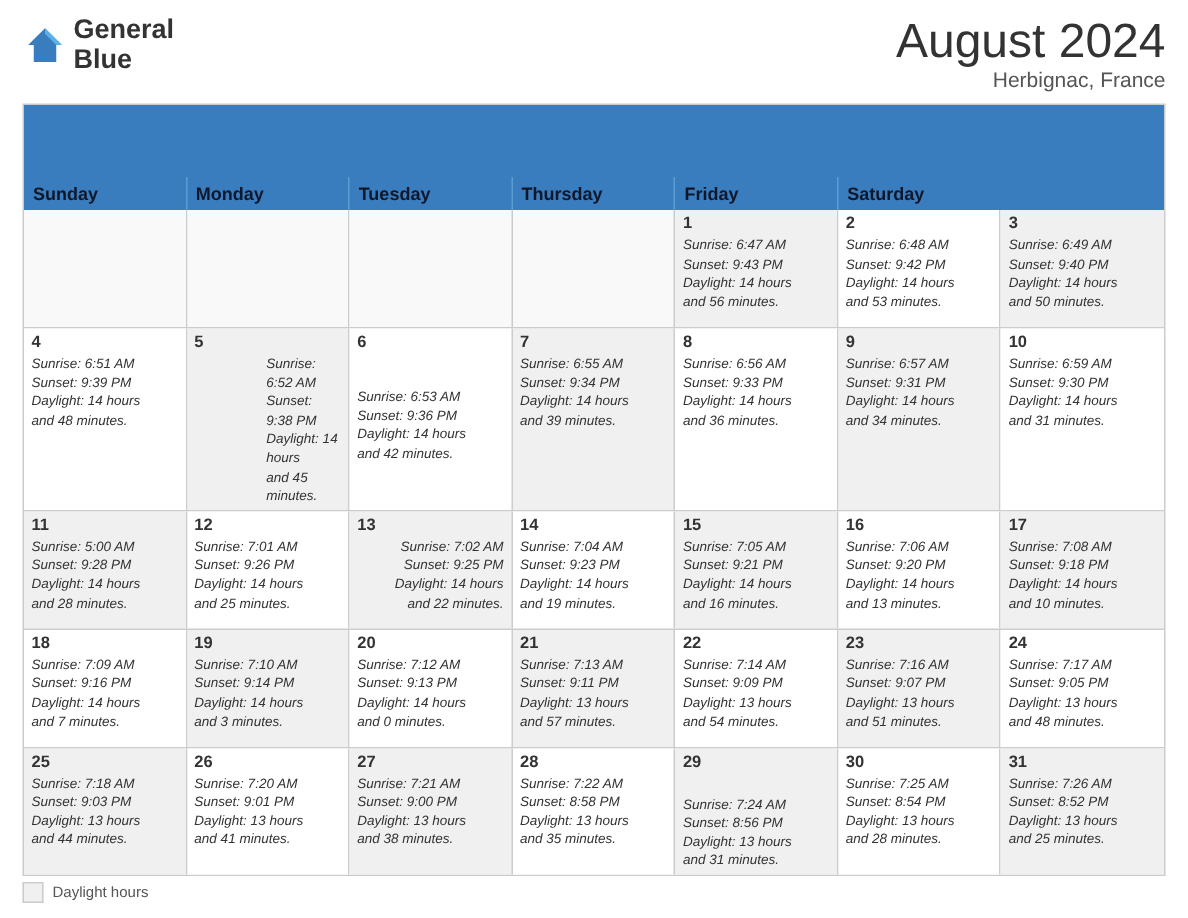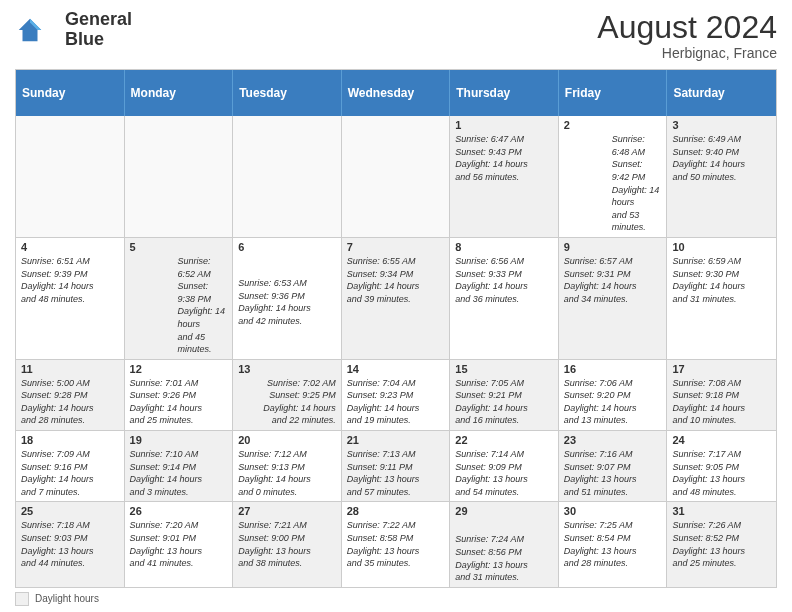--- a/index.html
+++ b/index.html
@@ -19,21 +19,21 @@
     }
     .header {
       display: flex;
       justify-content: space-between;
       align-items: flex-start;
       margin-bottom: 8px;
     }
     .logo {
       display: flex;
       align-items: center;
-      gap: 20px;
+      gap: 4px;
     }
     .logo-text {
       font-size: 18px;
       font-weight: bold;
       color: #333;
       line-height: 1.1;
     }
     .logo-text span {
       display: block;
     }
@@ -59,26 +59,27 @@
       display: flex;
       flex-direction: column;
       border: 1px solid #ccc;
     }
     .cal-header {
       display: grid;
       grid-template-columns: repeat(7, 1fr);
       background: #3a7dbf;
     }
     .cal-header-cell {
-      color: #ffffff;
+      color: #0f172a;
       font-size: 12px;
       font-weight: bold;
-      padding: 16px 6px;
+      padding: 4px 6px;
       text-align: left;
       border-right: 1px solid #5a9dd5;
+      margin-top: 48px;
     }
     .cal-header-cell:last-child { border-right: none; }
     .cal-body {
       flex: 1;
       display: flex;
       flex-direction: column;
     }
     .cal-row {
       display: grid;
       grid-template-columns: repeat(7, 1fr);
@@ -128,41 +129,40 @@
       <div class="month-year">August 2024</div>
       <div class="location">Herbignac, France</div>
     </div>
   </div>
 
   <div class="calendar">
     <div class="cal-header">
     <div class="cal-header-cell">Sunday</div>
         <div class="cal-header-cell">Monday</div>
         <div class="cal-header-cell">Tuesday</div>
-        <div class="cal-header-cell">Wednesday</div>
         <div class="cal-header-cell">Thursday</div>
         <div class="cal-header-cell">Friday</div>
         <div class="cal-header-cell">Saturday</div>
       </div>
     <div class="cal-body">
     <div class="cal-row">
           <div class="cal-cell empty"></div>
           <div class="cal-cell empty"></div>
           <div class="cal-cell empty"></div>
           <div class="cal-cell empty"></div>
           <div class="cal-cell shaded">
             <div class="day-number">1</div>
             <div class="cell-text" style="white-space: pre-line;">Sunrise: 6:47 AM
 Sunset: 9:43 PM
 Daylight: 14 hours
 and 56 minutes.</div>
           </div>
           <div class="cal-cell">
             <div class="day-number">2</div>
-            <div class="cell-text" style="white-space: pre-line; margin-left: 48px;">Sunrise: 6:48 AM
+            <div class="cell-text" style="white-space: pre-line;">Sunrise: 6:48 AM
 Sunset: 9:42 PM
 Daylight: 14 hours
 and 53 minutes.</div>
           </div>
           <div class="cal-cell shaded">
             <div class="day-number">3</div>
             <div class="cell-text" style="white-space: pre-line;">Sunrise: 6:49 AM
 Sunset: 9:40 PM
 Daylight: 14 hours
 and 50 minutes.</div>

